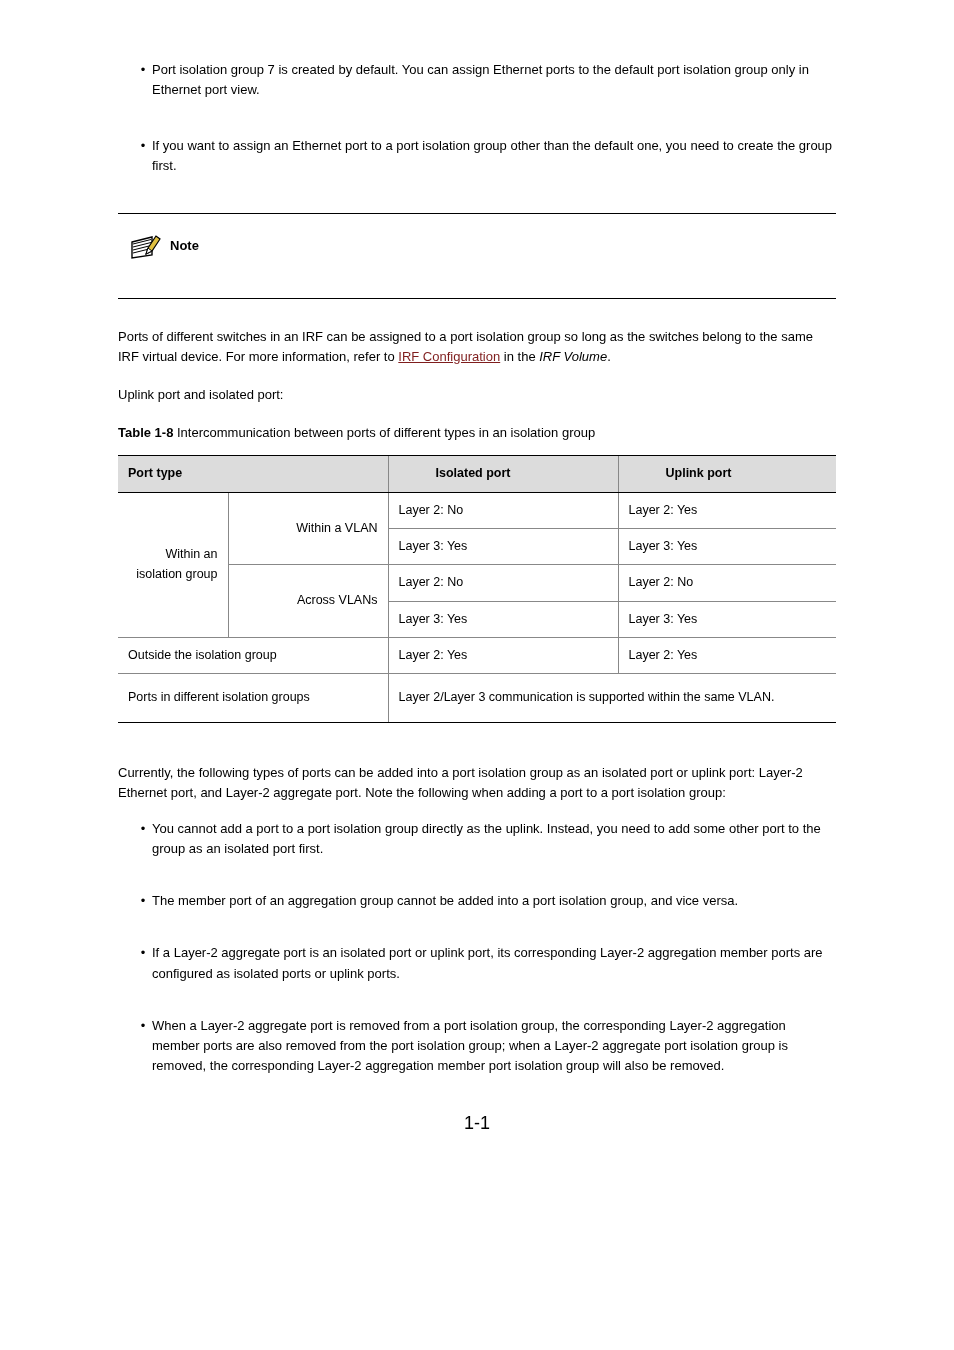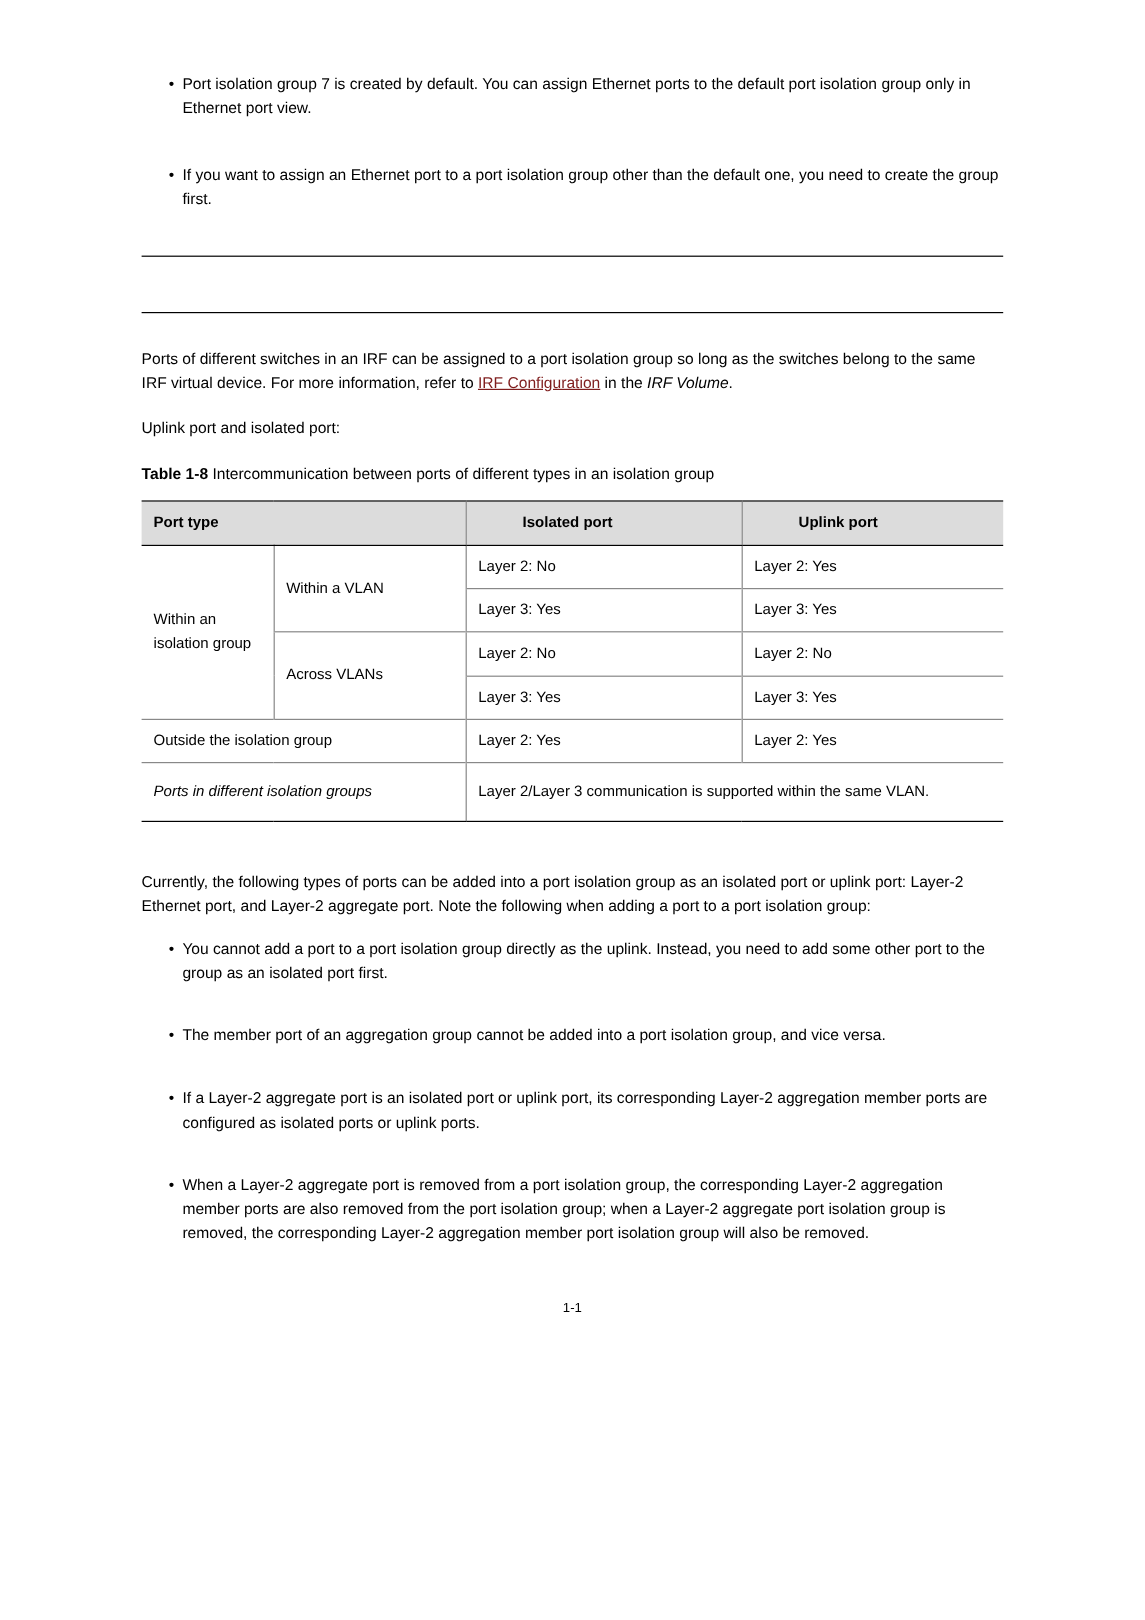--- a/index.html
+++ b/index.html
@@ -18,46 +18,59 @@
   .bold { font-weight: bold; }
   .table-title { margin-bottom: 12px; }
   table { width: 100%; border-collapse: collapse; margin-bottom: 40px; }
   th, td { text-align: left; padding: 8px 10px; font-size: 12.5px; vertical-align: middle; }
   thead th { background: #dcdcdc; border-top: 1.5px solid #000; border-bottom: 1px solid #000; font-weight: bold; }
   thead th:first-child { }
   thead th + th { border-left: 1px solid #888; padding-left: 47px; }
   tbody td { border-top: 1px solid #888; margin-top: 24px; }
   tbody tr:last-child td { border-bottom: 1.5px solid #000; }
   .col-sep { border-left: 1px solid #888; }
-  .rowspan-cell { vertical-align: middle; }
+  .rowspan-cell { vertical-align: middle; text-align: right; }
   .group-left { width: 110px; }
   .sub-left { width: 160px; }
   .mid { width: 230px; }
   .para-block { margin-bottom: 16px; }
   .comp-list { margin-left: 16px; }
   .comp-item { display: flex; margin-bottom: 32px; }
   .italic { font-style: italic; }
-  .page-num { text-align: center; margin-top: 44px; font-size: 11px; }
+  .page-num { text-align: center; margin-top: 34px; font-size: 18px; }
   .note-icon svg { display: block; }
 </style>
 </head>
 <body>
 
 <div class="bullet-list">
   <div class="bullet-item">
     <div class="bullet-dot">•</div>
     <div class="bullet-text">Port isolation group 7 is created by default. You can assign Ethernet ports to the default port isolation group only in Ethernet port view.</div>
   </div>
   <div class="bullet-item">
     <div class="bullet-dot">•</div>
     <div class="bullet-text">If you want to assign an Ethernet port to a port isolation group other than the default one, you need to create the group first.</div>
   </div>
 </div>
 
 <div class="note-block">
+  <div class="note-header">
+    <span class="note-icon">
+      <svg width="34" height="26" viewBox="0 0 34 26">
+        <g>
+          <path d="M2 8 L22 3 L22 21 L2 24 Z" fill="#fff" stroke="#000" stroke-width="1.4"></path>
+          <path d="M3 10 L21 5.5 M3 13 L21 8.5 M3 16 L21 11.5 M3 19 L21 14.5" stroke="#000" stroke-width="1"></path>
+          <path d="M26 2 L18 14 L16 20 L22 17 L30 5 Z" fill="#e0c040" stroke="#000" stroke-width="1.2"></path>
+          <path d="M16 20 L18 14 L22 17 Z" fill="#fff" stroke="#000" stroke-width="1"></path>
+        </g>
+      </svg>
+    </span>
+    <span class="note-label">Note</span>
+  </div>
 </div>
 
 <div class="para">
   <span>Ports of different switches in an IRF can be assigned to a port isolation group so long as the switches belong to the same IRF virtual device. For more information, refer to </span><a class="link">IRF Configuration</a><span> in the </span><span class="italic">IRF Volume</span><span>.</span>
 </div>
 
 <div class="para">Uplink port and isolated port:</div>
 
 <div class="table-title">
   <span class="bold">Table 1-8</span><span> Intercommunication between ports of different types in an isolation group</span>
@@ -90,21 +103,21 @@
     <tr>
       <td class="col-sep">Layer 3: Yes</td>
       <td class="col-sep">Layer 3: Yes</td>
     </tr>
     <tr>
       <td colspan="2">Outside the isolation group</td>
       <td class="col-sep">Layer 2: Yes</td>
       <td class="col-sep">Layer 2: Yes</td>
     </tr>
     <tr>
-      <td colspan="2" style="padding-top:14px;padding-bottom:14px;font-style:italic;">Ports in different isolation groups</td>
+      <td colspan="2" style="padding-top:14px;padding-bottom:14px;">Ports in different isolation groups</td>
       <td class="col-sep" colspan="2">Layer 2/Layer 3 communication is supported within the same VLAN.</td>
     </tr>
   </tbody>
 </table>
 
 <div class="para-block">Currently, the following types of ports can be added into a port isolation group as an isolated port or uplink port: Layer-2 Ethernet port, and Layer-2 aggregate port. Note the following when adding a port to a port isolation group:</div>
 
 <div class="comp-list">
   <div class="comp-item">
     <div class="bullet-dot">•</div>

